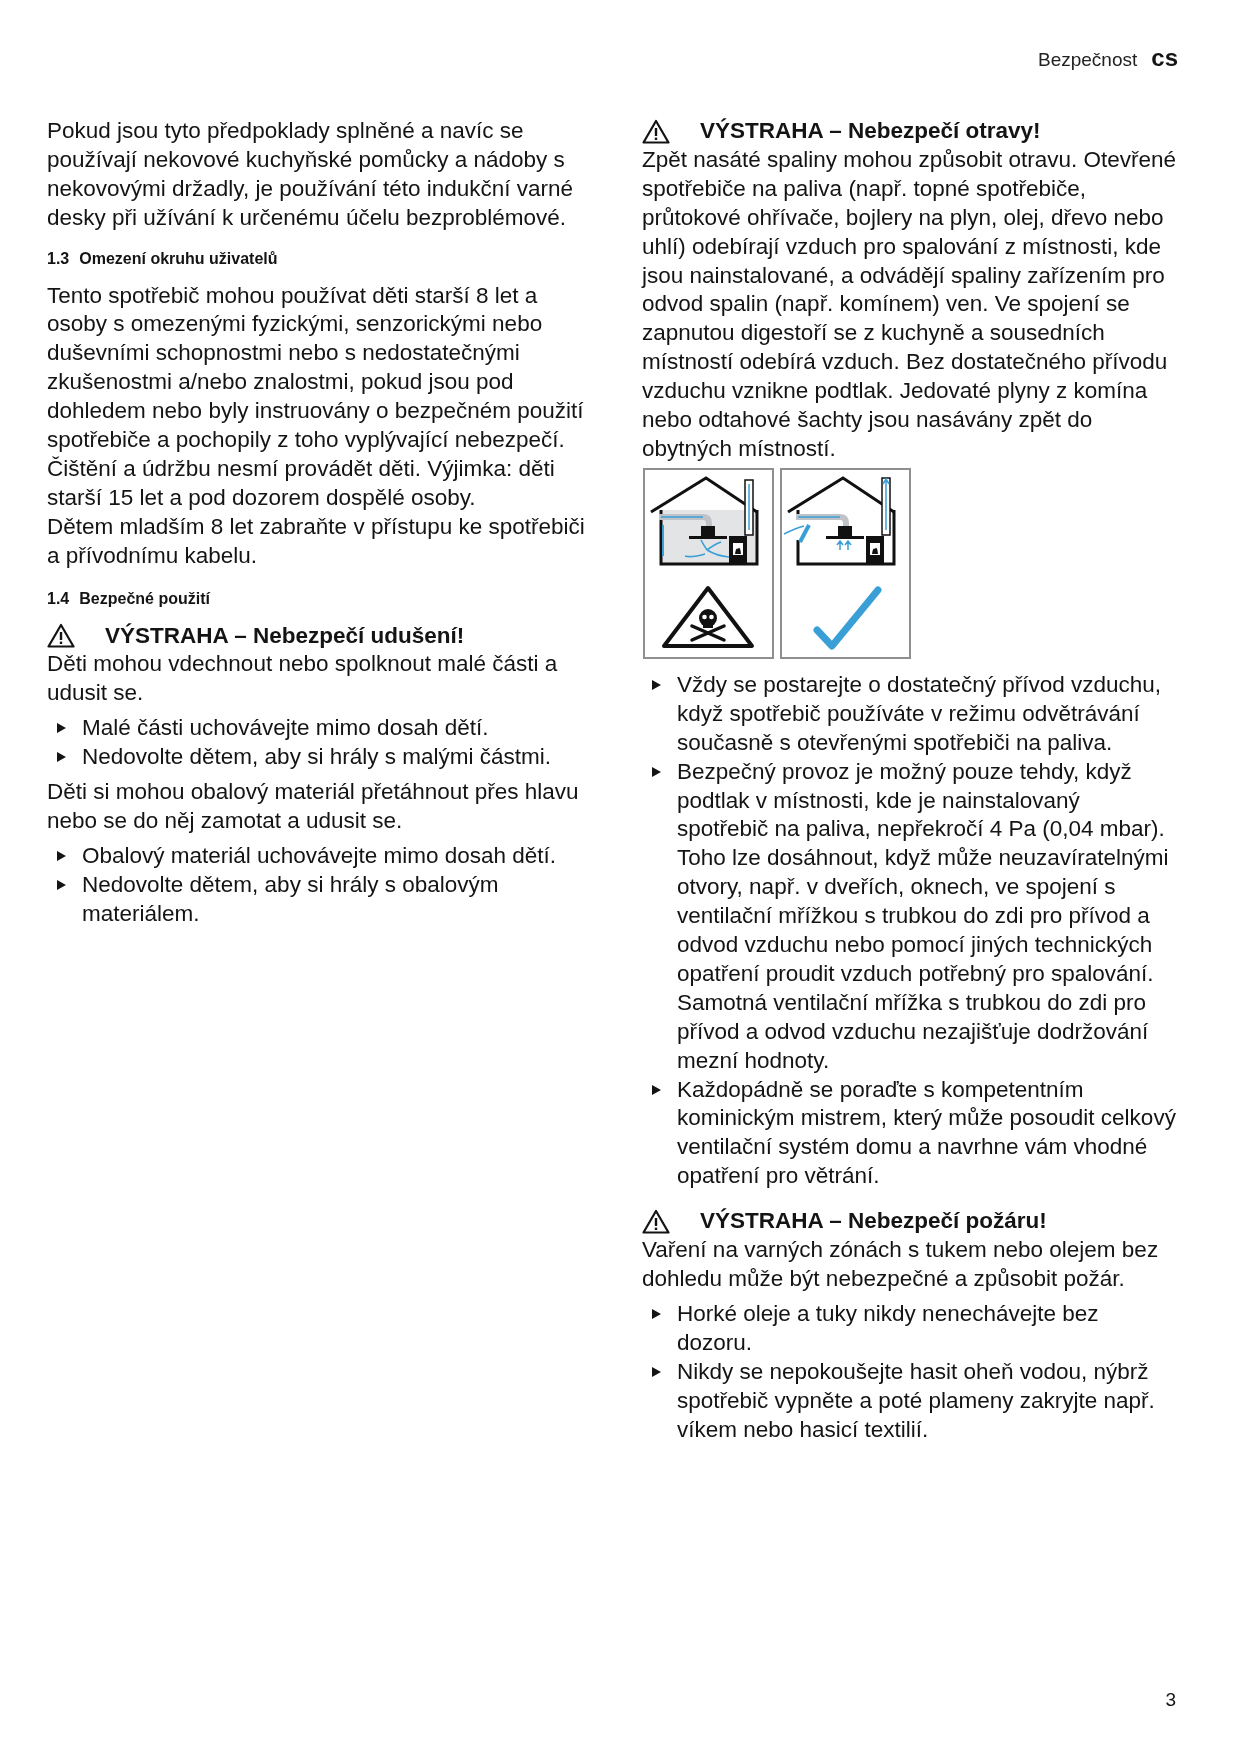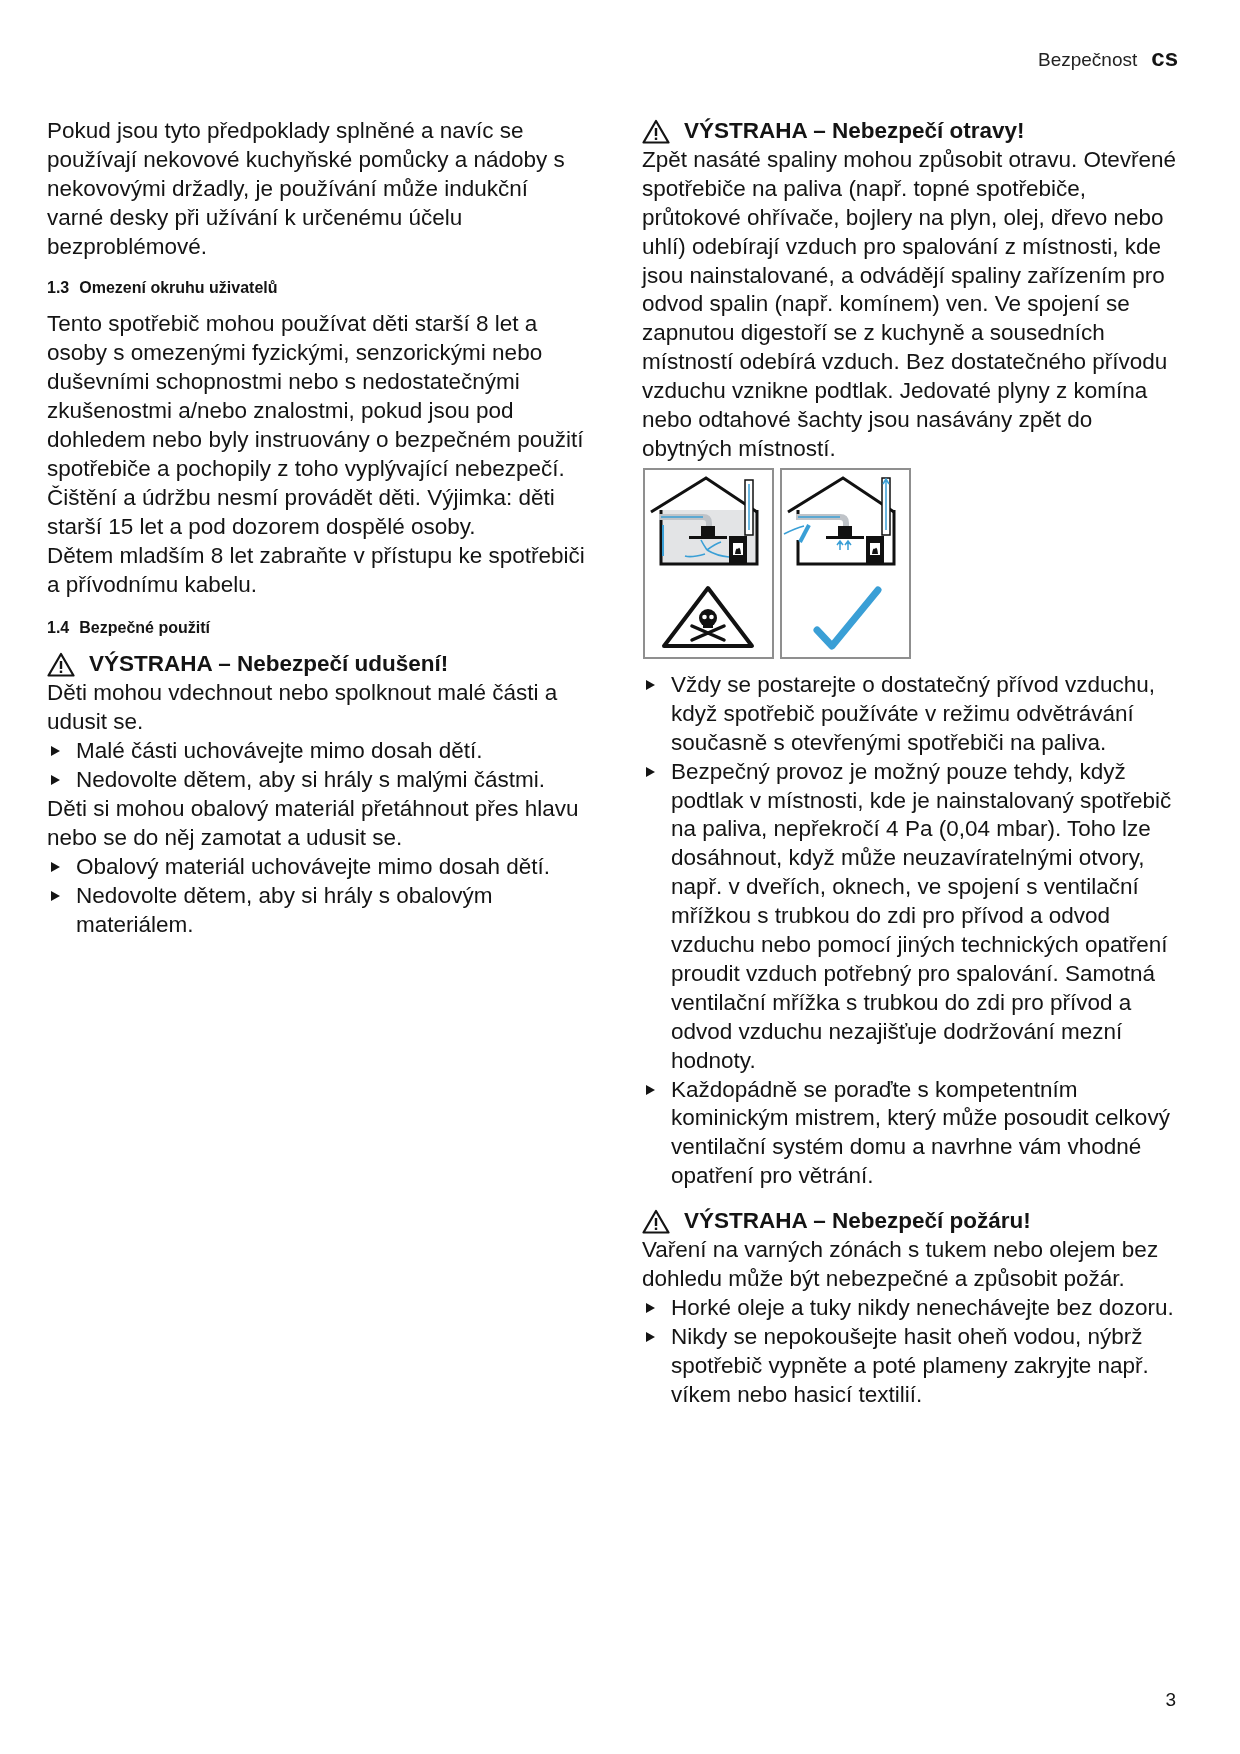--- a/index.html
+++ b/index.html
@@ -16,24 +16,24 @@
   .col {
     position: absolute; top: 117px; width: 540px;
     font-size: 22.5px; line-height: 28.9px;
   }
   .col.left { left: 47px; }
   .col.right { left: 642px; }
   p { margin: 0; }
   .h2 { font-weight: bold; font-size: 16px; margin-top: 12px; margin-bottom: 8px; }
   .h2 .num { margin-right: 10px; }
   .warn {
-    font-weight: bold; display: flex; align-items: center; margin-top: 8px;
+    font-weight: bold; display: flex; align-items: center; margin-top: 8px; gap: 16px;
   }
   .warn .tri { width: 28px; height: 25px; margin-right: 14px; flex: none; }
-  ul.bul { list-style: none; margin: 0; padding: 0; }
+  ul.bul { list-style: none; margin: 6px; padding: 0; }
   ul.bul li { position: relative; padding-left: 29px; }
   ul.bul li .arrow {
     position: absolute; left: 4px; top: 9px; width: 0; height: 0;
     border-top: 5.5px solid transparent; border-bottom: 5.5px solid transparent;
     border-left: 9px solid #141414;
   }
   .figs { display: flex; gap: 6px; margin-top: 4px; margin-bottom: 12px; margin-left: 1px;}
   .fig {
     width: 131px; height: 191px; border: 2px solid #8f8f8f; box-sizing: border-box;
     position: relative; background: #fff;
@@ -43,21 +43,21 @@
 </style>
 </head>
 <body>
 
 <div class="header">
   <span class="section">Bezpečnost</span>
   <span class="lang">cs</span>
 </div>
 
 <div class="col left">
-  <p>Pokud jsou tyto předpoklady splněné a navíc se používají nekovové kuchyňské pomůcky a nádoby s nekovovými držadly, je používání může indukční varné desky při užívání k určenému účelu bezproblémové.</p>
+  <p>Pokud jsou tyto předpoklady splněné a navíc se používají nekovové kuchyňské pomůcky a nádoby s nekovovými držadly, je používání této indukční varné desky při užívání k určenému účelu bezproblémové.</p>
 
   <div class="h2">
     <span class="num">1.3</span><span>Omezení okruhu uživatelů</span>
   </div>
   <p>Tento spotřebič mohou používat děti starší 8 let a osoby s omezenými fyzickými, senzorickými nebo duševními schopnostmi nebo s nedostatečnými zkušenostmi a/nebo znalostmi, pokud jsou pod dohledem nebo byly instruovány o bezpečném použití spotřebiče a pochopily z toho vyplývající nebezpečí.</p>
   <p>Čištění a údržbu nesmí provádět děti. Výjimka: děti starší 15 let a pod dozorem dospělé osoby.</p>
   <p>Dětem mladším 8 let zabraňte v přístupu ke spotřebiči a přívodnímu kabelu.</p>
 
   <div class="h2" style="margin-top:14px">
     <span class="num">1.4</span><span>Bezpečné použití</span>

